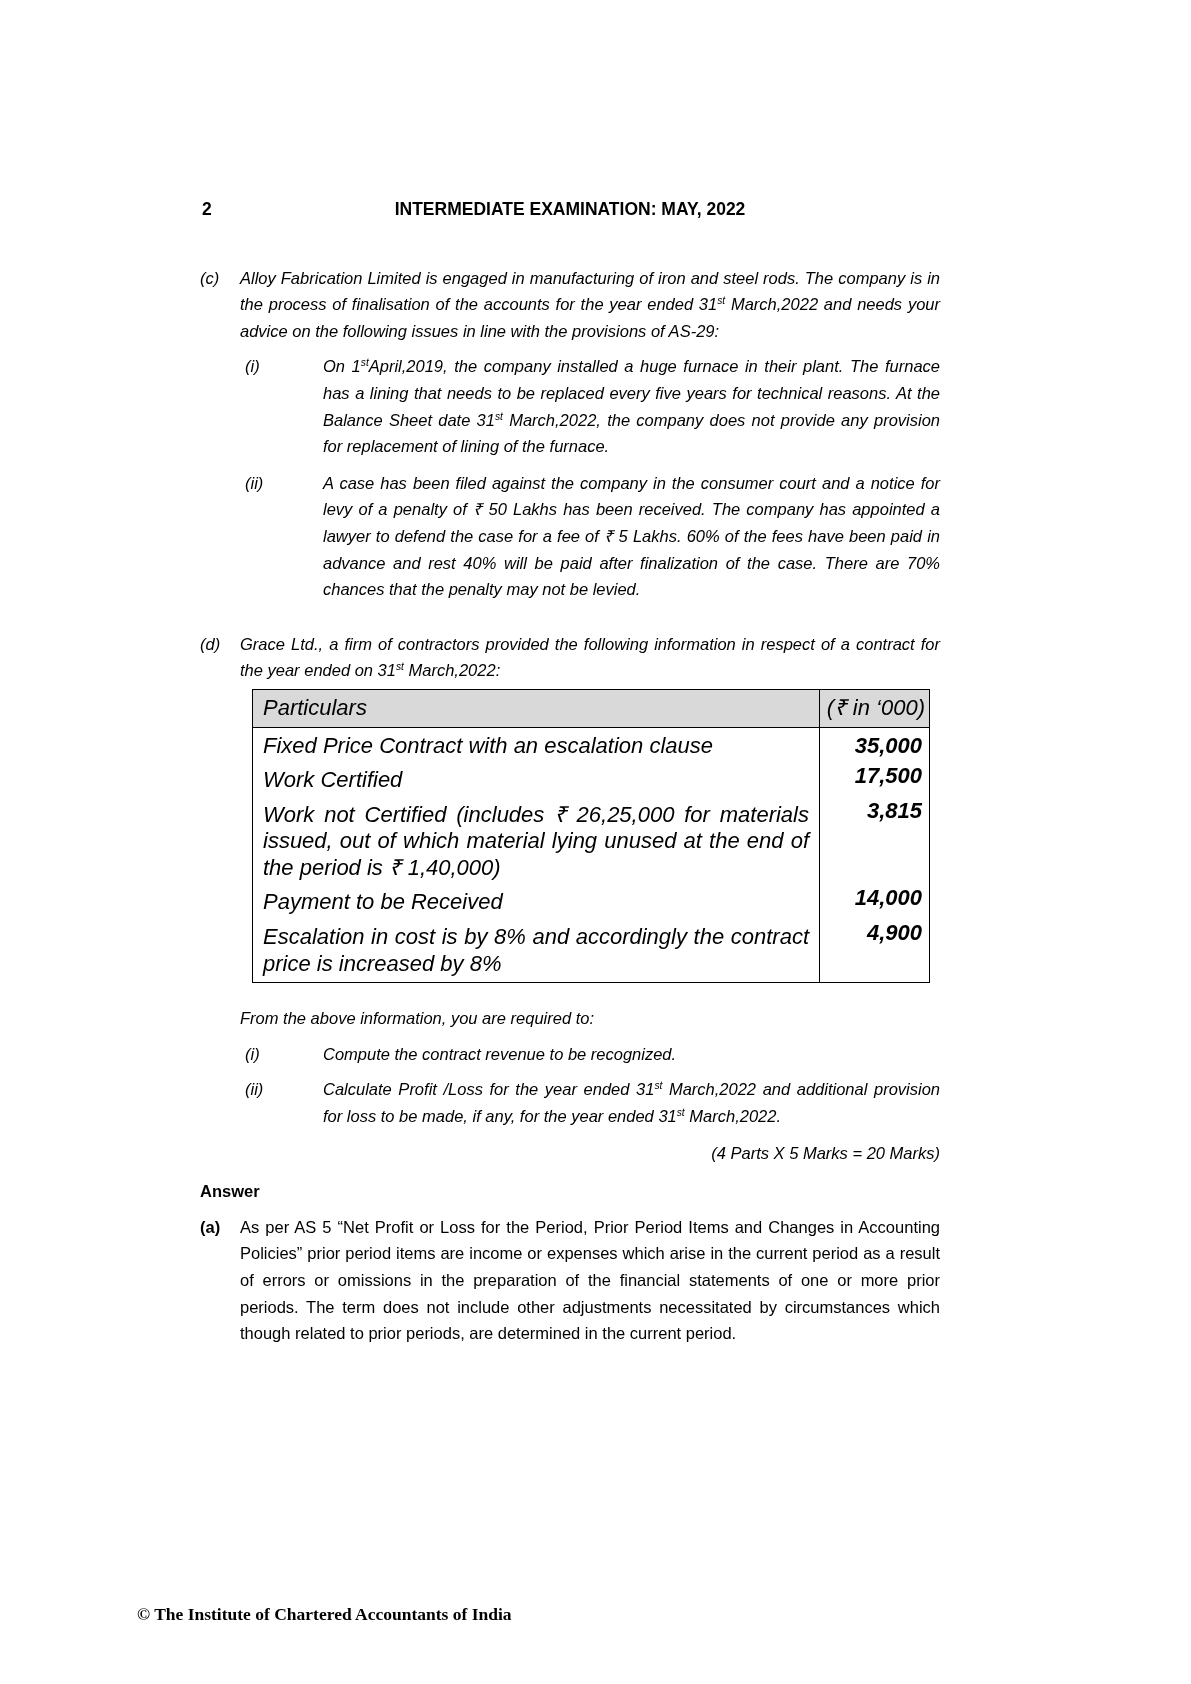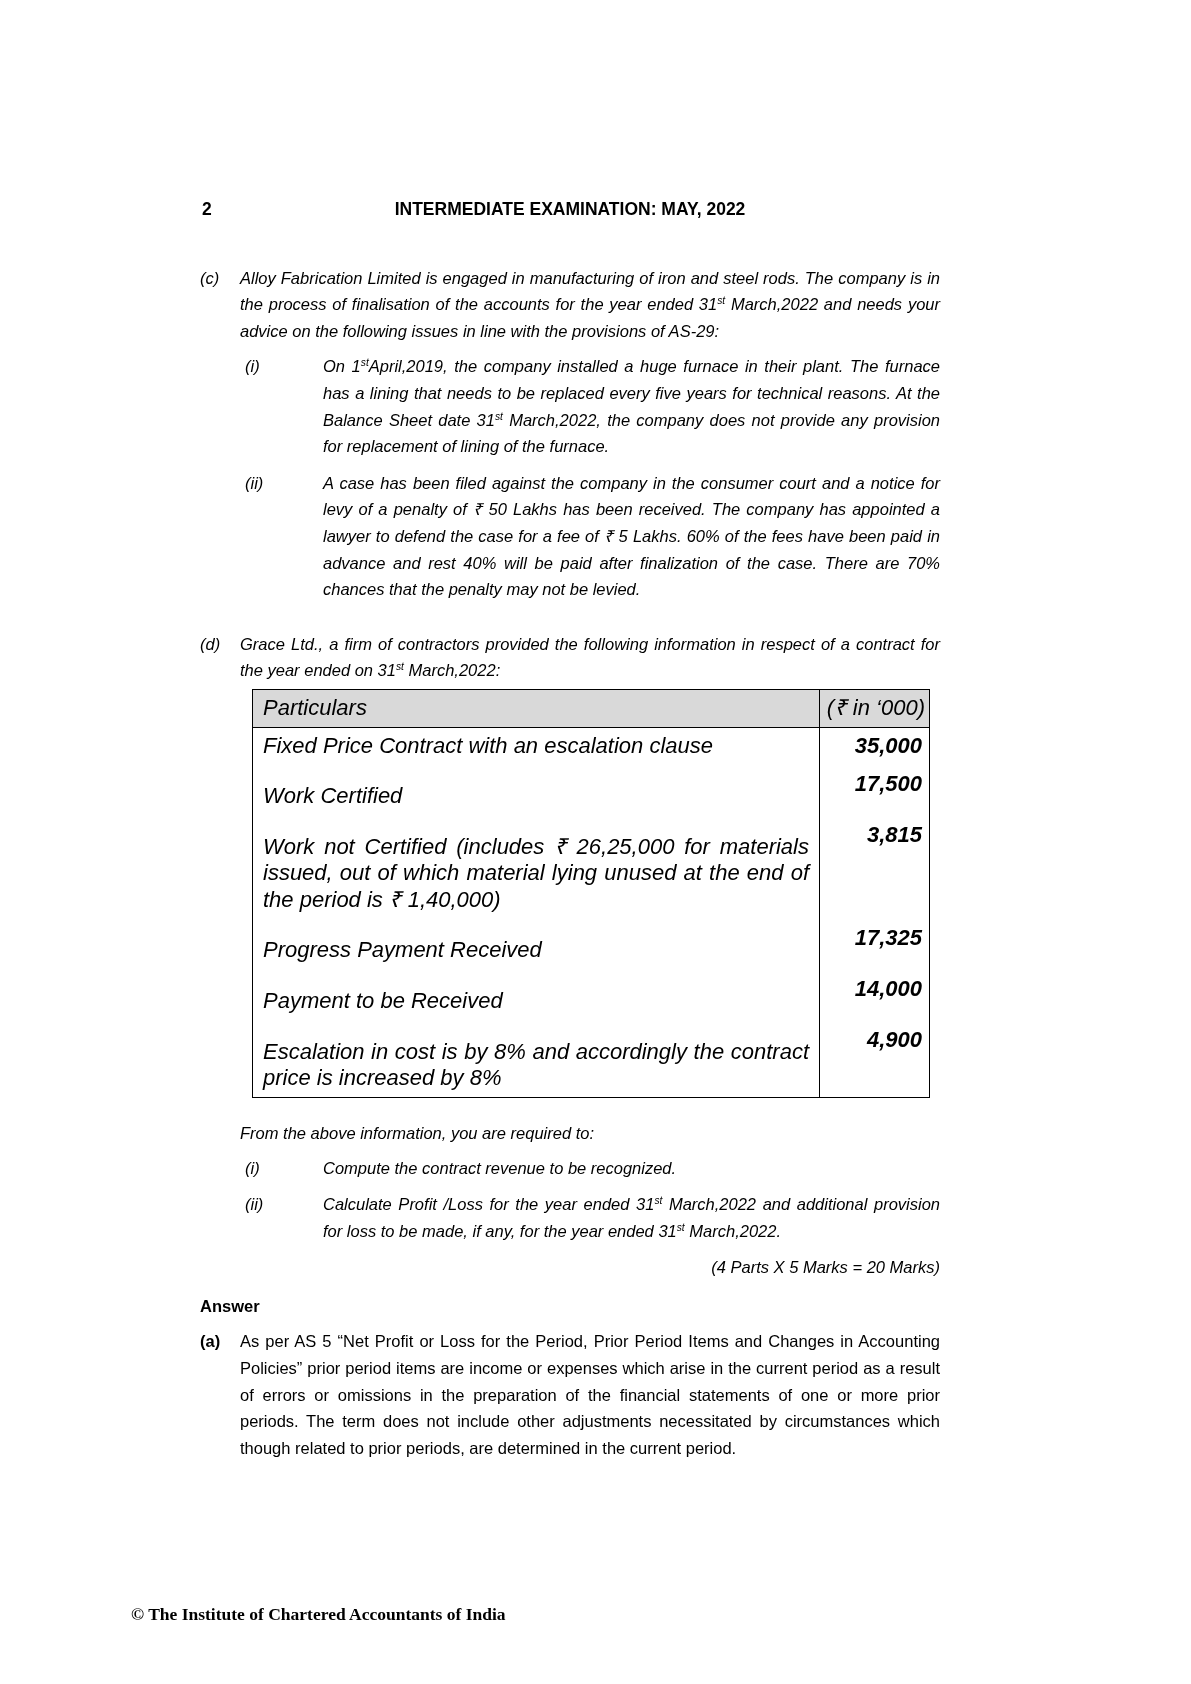--- a/index.html
+++ b/index.html
@@ -61,21 +61,21 @@
     font-style: italic;
     text-align: left;
     padding: 5px 10px;
   }
   table.contract-table thead th.amount-head {
     border-left: 1.6px solid #000;
     text-align: right;
     padding: 5px 4px;
     width: 95px;
   }
-  table.contract-table td { vertical-align: top; padding: 12px 10px; }
+  table.contract-table td { vertical-align: top; padding: 4px 10px; }
   table.contract-table td.t-label { text-align: justify; }
   table.contract-table td.t-value {
     border-left: 1.6px solid #000;
     text-align: right;
     padding: 0 7px;
     width: 95px;
     white-space: nowrap;
     font-weight: bold;
   }
   table.contract-table tbody tr:first-child td { padding-top: 5px; }
@@ -83,21 +83,21 @@
   .from-info { margin-left: 40px; font-style: italic; }
   .marks-line {
     text-align: right;
     font-weight: normal;
     font-style: italic;
     margin-bottom: 12px;
   }
   .answer-heading { font-weight: bold; margin-bottom: 9px; }
   .footer {
     position: absolute;
-    left: 131px;
+    left: 137px;
     top: 1601px;
     font-family: "Liberation Serif", serif;
     font-weight: bold;
     font-size: 17.5px;
   }
 </style>
 </head>
 <body>
 
 <div class="page">
@@ -143,24 +143,20 @@
           </tr>
           <tr>
             <td class="t-label">Work Certified</td>
             <td class="t-value">17,500</td>
           </tr>
           <tr>
             <td class="t-label">Work not Certified (includes ₹ 26,25,000 for materials issued, out of which material lying unused at the end of the period is ₹ 1,40,000)</td>
             <td class="t-value">3,815</td>
           </tr>
           <tr>
-            <td class="t-label">Progress Payment Received</td>
-            <td class="t-value">17,325</td>
-          </tr>
-          <tr>
             <td class="t-label">Payment to be Received</td>
             <td class="t-value">14,000</td>
           </tr>
           <tr>
             <td class="t-label">Escalation in cost is by 8% and accordingly the contract price is increased by 8%</td>
             <td class="t-value">4,900</td>
           </tr>
         </tbody>
       </table>
     </div>

